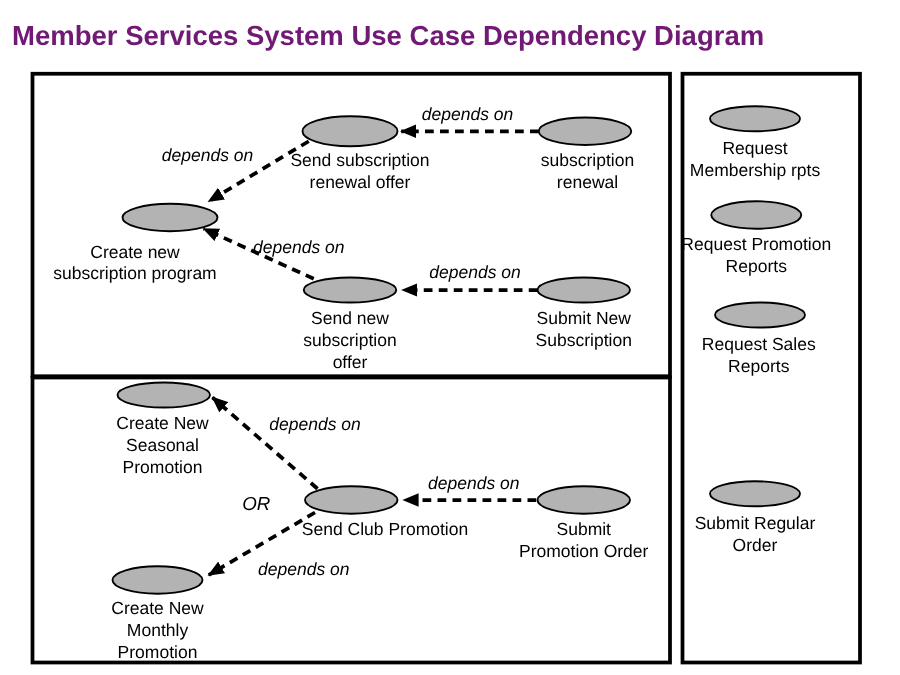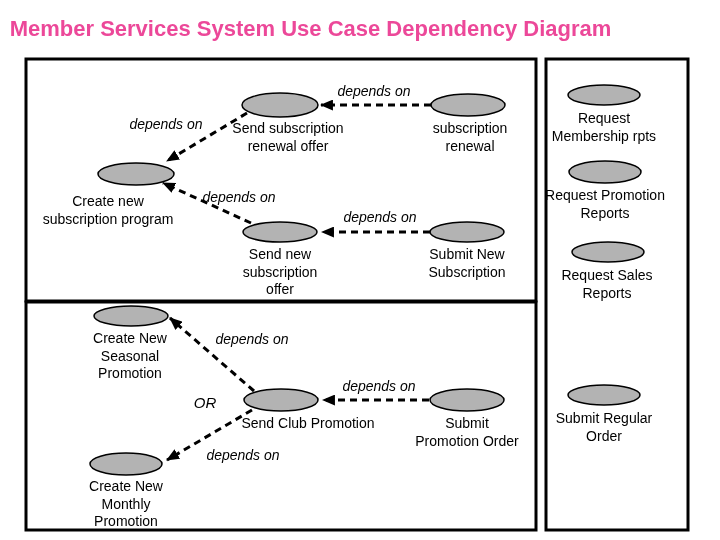--- a/index.html
+++ b/index.html
@@ -12,21 +12,21 @@
     overflow: hidden;
   }
   #diagram-title {
     position: absolute;
     top: 16px;
     left: 0;
     width: 621px;
     text-align: center;
     font-size: 22px;
     font-weight: bold;
-    color: #ec4899;
+    color: #701a75;
     letter-spacing: 0px;
   }
   #diagram-svg { position: absolute; left: 0; top: 0; }
   .node-label {
     font-family: "Liberation Sans", sans-serif;
     font-size: 14px;
     fill: #000000;
   }
   .edge-label, .or-label {
     font-family: "Liberation Sans", sans-serif;

